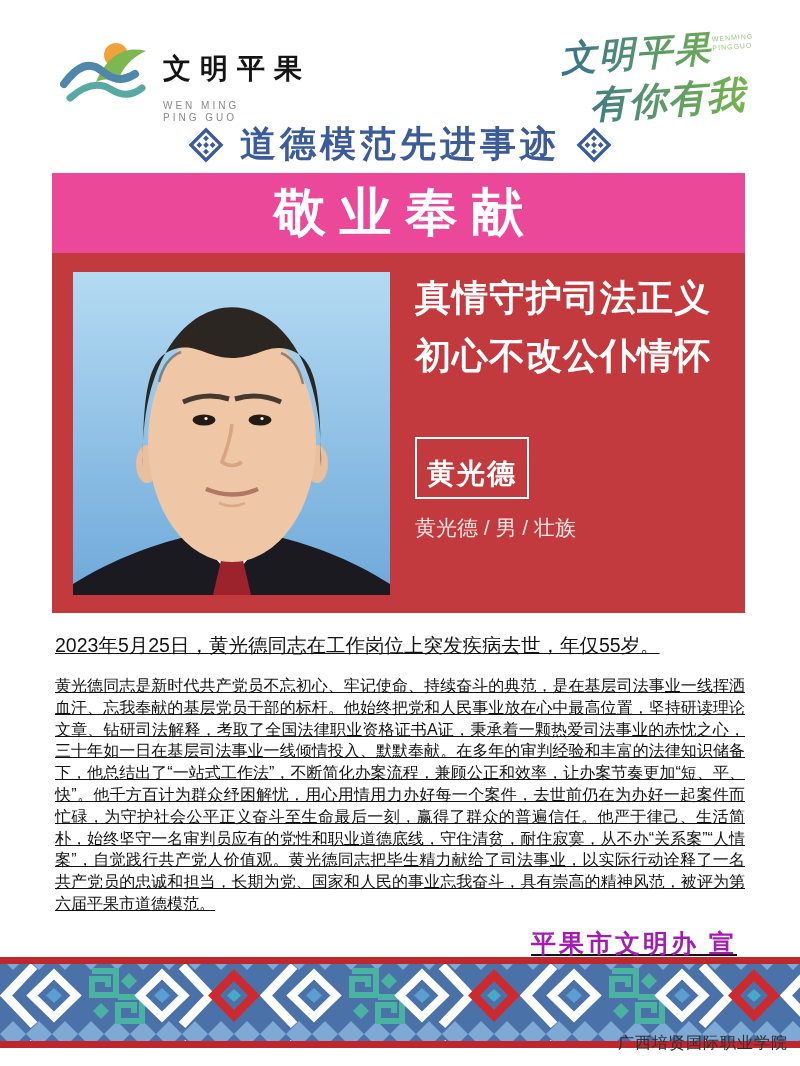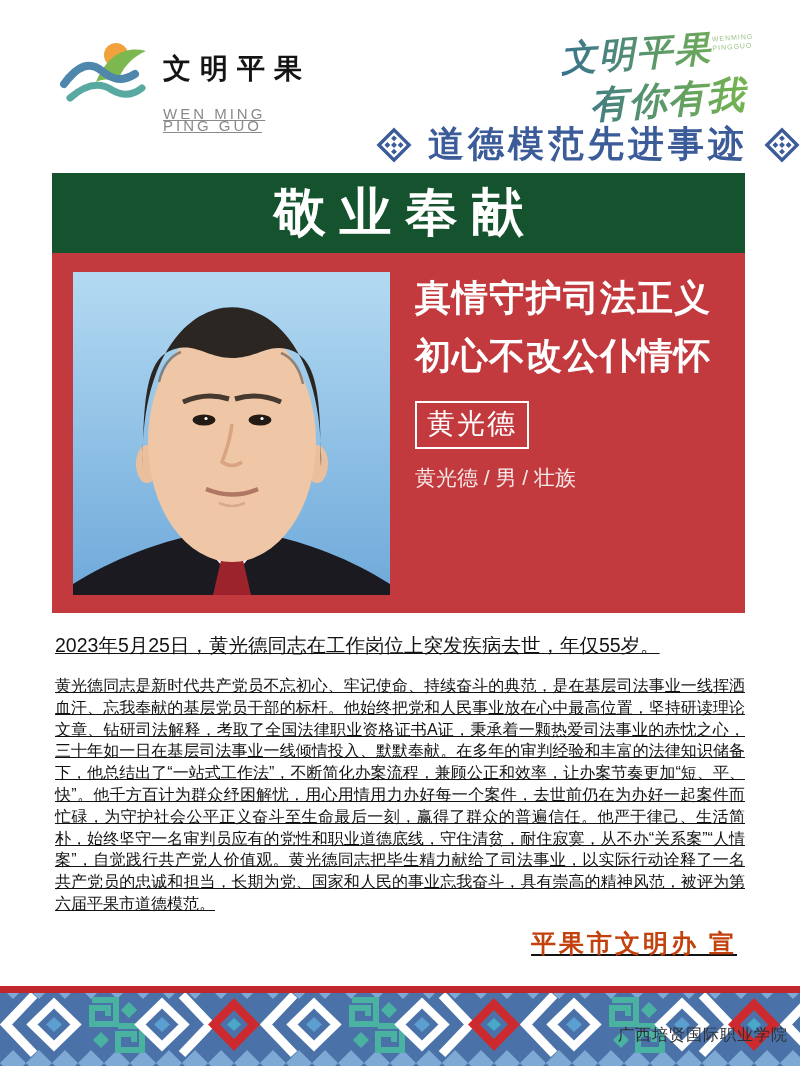--- a/index.html
+++ b/index.html
@@ -14,76 +14,76 @@
   }
 
   
   .logo { position: absolute; left: 60px; top: 38px; display: flex; align-items: flex-start; }
   .logo-mark { width: 95px; height: 72px; }
   .logo-textcol { margin-left: 8px; padding-top: 12px; }
   .logo-title {
     font-family: "Liberation Serif", serif;
     font-weight: bold; font-size: 28px; color: #141414; letter-spacing: 9px; white-space: nowrap;
   }
-  .logo-sub { margin-top: 20px; font-size: 15px; color: #8a8a8a; letter-spacing: 3px; line-height: 12px; text-decoration: underline; }
+  .logo-sub { margin-top: 12px; font-size: 10px; color: #8a8a8a; letter-spacing: 3px; line-height: 12px; }
 
   .slogan { position: absolute; right: 38px; top: 28px; width: 200px; height: 100px; transform: rotate(-4deg); }
   .slogan-en { position: absolute; right: 6px; top: 10px; font-size: 7px; color: #9cc48b; letter-spacing: 1px; line-height: 9px; text-align: left; }
   .slogan-l1, .slogan-l2 {
     font-family: "Liberation Serif", serif;
     font-weight: bold; font-style: italic; white-space: nowrap;
     background: linear-gradient(90deg, #38718f, #5d9a67, #7ab94b);
     -webkit-background-clip: text; background-clip: text;
     color: transparent;
   }
   .slogan-l1 { font-size: 36px; letter-spacing: 2px; }
   .slogan-l2 { font-size: 38px; margin-top: -2px; padding-left: 26px; letter-spacing: 1px; }
 
   
   .section-title-row {
     position: absolute; left: 0; top: 120px; width: 100%;
-    display: flex; align-items: center; justify-content: flex-end; gap: 16px;
+    display: flex; align-items: center; justify-content: center; gap: 16px;
   }
   .section-title {
     font-size: 36px; font-weight: bold; color: #3b5b99; letter-spacing: 4px; white-space: nowrap;
   }
   .ornament { width: 36px; height: 36px; }
 
   
   .category-banner {
     position: absolute; left: 52px; top: 173px; width: 693px; height: 80px;
-    background: #14532d; color: #ffffff;
+    background: #ec4899; color: #ffffff;
     display: flex; align-items: center; justify-content: center;
   }
   .category-banner span { font-size: 52px; font-weight: bold; letter-spacing: 14px; text-indent: 14px; }
 
   
   .profile-card {
     position: absolute; left: 52px; top: 253px; width: 693px; height: 360px;
     background: #c23a3d;
   }
   .portrait { position: absolute; left: 21px; top: 19px; width: 317px; height: 323px; }
   .portrait svg { display: block; width: 100%; height: 100%; }
   .profile-right { position: absolute; left: 363px; top: 16px; width: 334px; color: #ffffff; }
   .headline { font-size: 36px; font-weight: bold; line-height: 58px; letter-spacing: 1px; white-space: nowrap; }
   .name-badge {
-    display: inline-block; margin-top: 16px;
-    border: 2px solid #ffffff; padding: 2px 10px 4px 10px;
-    font-size: 28px; font-weight: normal; letter-spacing: 2px;
+    display: inline-block; margin-top: 52px;
+    border: 2px solid #ffffff; padding: 16px 10px 4px 10px;
+    font-size: 28px; font-weight: bold; letter-spacing: 2px;
   }
   .profile-info { margin-top: 14px; font-size: 21px; line-height: 30px; color: #f7e9e9; }
 
   
   .body-text { position: absolute; left: 55px; top: 632px; width: 690px; color: #121212; text-decoration: underline; }
   .lead { font-size: 19.5px; line-height: 26px; margin-bottom: 17px; }
   .story { font-size: 16px; line-height: 21.8px; text-align: justify; }
-  .signature { margin-top: 12px; padding-right: 8px; text-align: right; font-size: 25px; font-weight: bold; color: #c2410c; letter-spacing: 3px; }
-
-  
-  .footer-band { position: absolute; left: 0; bottom: 8px; width: 800px; height: 72px; }
+  .signature { margin-top: 12px; padding-right: 8px; text-align: right; font-size: 25px; font-weight: bold; color: #a21caf; letter-spacing: 3px; }
+
+  
+  .footer-band { position: absolute; left: 0; bottom: 0; width: 800px; height: 109px; }
   .footer-band svg { display: block; width: 800px; height: 91px; }
   .credit {
     position: absolute; right: 12px; bottom: 12px;
     font-size: 16px; color: #2e3037; letter-spacing: 1px;
   }
 </style>
 </head>
 <body>
 
 <div class="poster">

